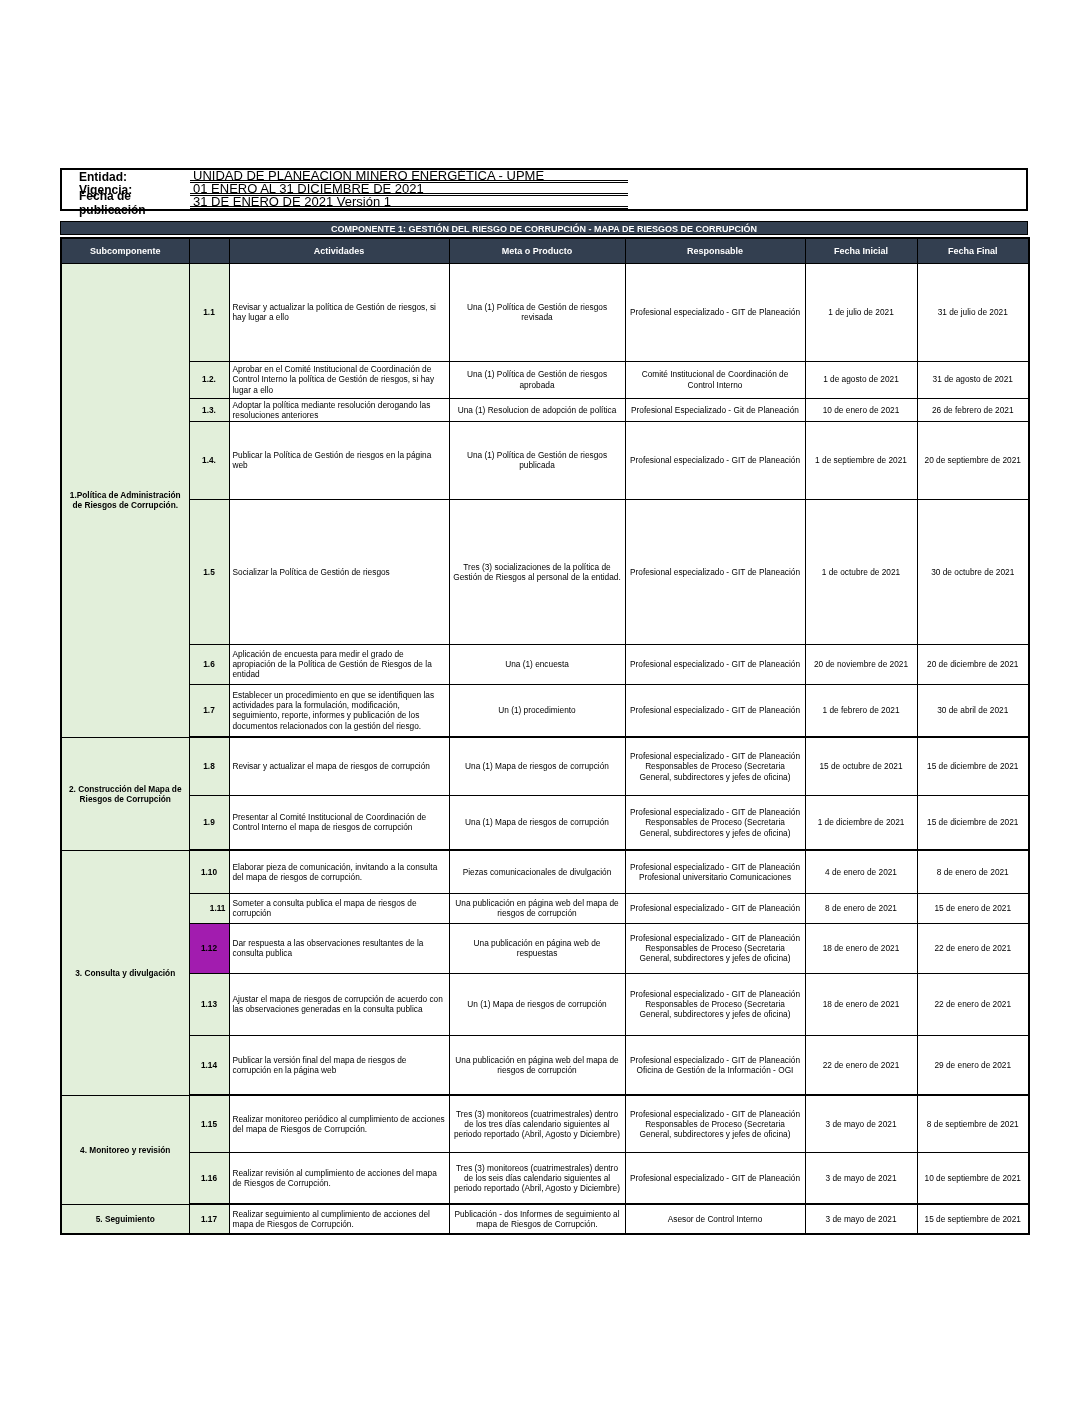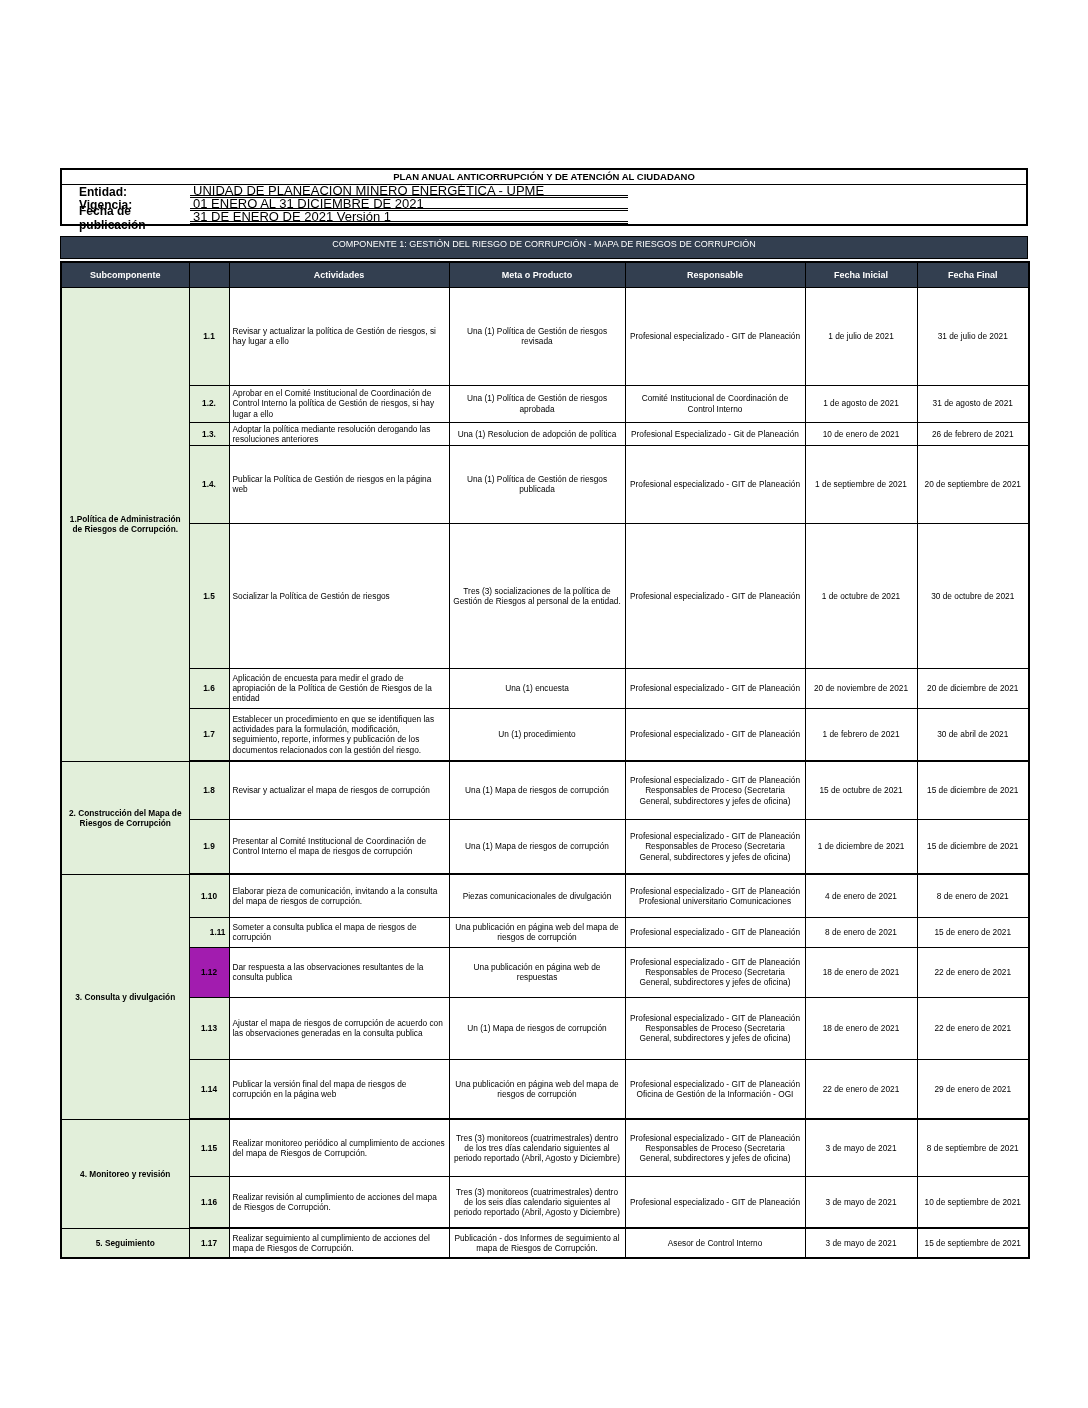--- a/index.html
+++ b/index.html
@@ -18,22 +18,22 @@
   .hdr-row { display:flex; height:13px; align-items:center; }
   .hdr-label { width:128px; font-weight:bold; font-size:12px; padding-left:17px; box-sizing:border-box; }
   .hdr-val {
     width:438px; font-size:13px; height:13px; line-height:11px;
     border-bottom:3px double #000; padding-left:3px; box-sizing:border-box;
     white-space:nowrap; overflow:hidden;
   }
 
   
   .component-bar {
-    margin-top:10px; height:23px; line-height:14px; text-align:center;
-    font-weight:normal; font-size:9px; color:#fff; border:1px solid #000;
+    margin-top:10px; height:14px; line-height:14px; text-align:center;
+    font-weight:bold; font-size:9px; color:#fff; border:1px solid #000;
     box-sizing:border-box;
   }
 
   
   table.plan {
     border-collapse:collapse; width:968px; margin-top:2px;
     table-layout:fixed; border:2px solid #000;
   }
   table.plan th, table.plan td {
     border:1px solid #000; overflow:hidden; box-sizing:border-box;
@@ -49,21 +49,20 @@
   td.act  { text-align:left; }
   td.meta, td.resp, td.fi, td.ff { text-align:center; }
   tr.group-end td { border-bottom:2px solid #000; }
 </style>
 </head>
 <body>
 
 <div class="content">
 
   <div class="hdr-box">
-    <div class="hdr-title">PLAN ANUAL ANTICORRUPCIÓN Y DE ATENCIÓN AL CIUDADANO</div>
     <div class="hdr-row">
       <div class="hdr-label">Entidad:</div>
       <div class="hdr-val">UNIDAD DE PLANEACIÓN MINERO ENERGÉTICA - UPME</div>
     </div>
     <div class="hdr-row">
       <div class="hdr-label">Vigencia:</div>
       <div class="hdr-val">01 ENERO AL 31 DICIEMBRE DE 2021</div>
     </div>
     <div class="hdr-row">
       <div class="hdr-label">Fecha de publicación</div>

